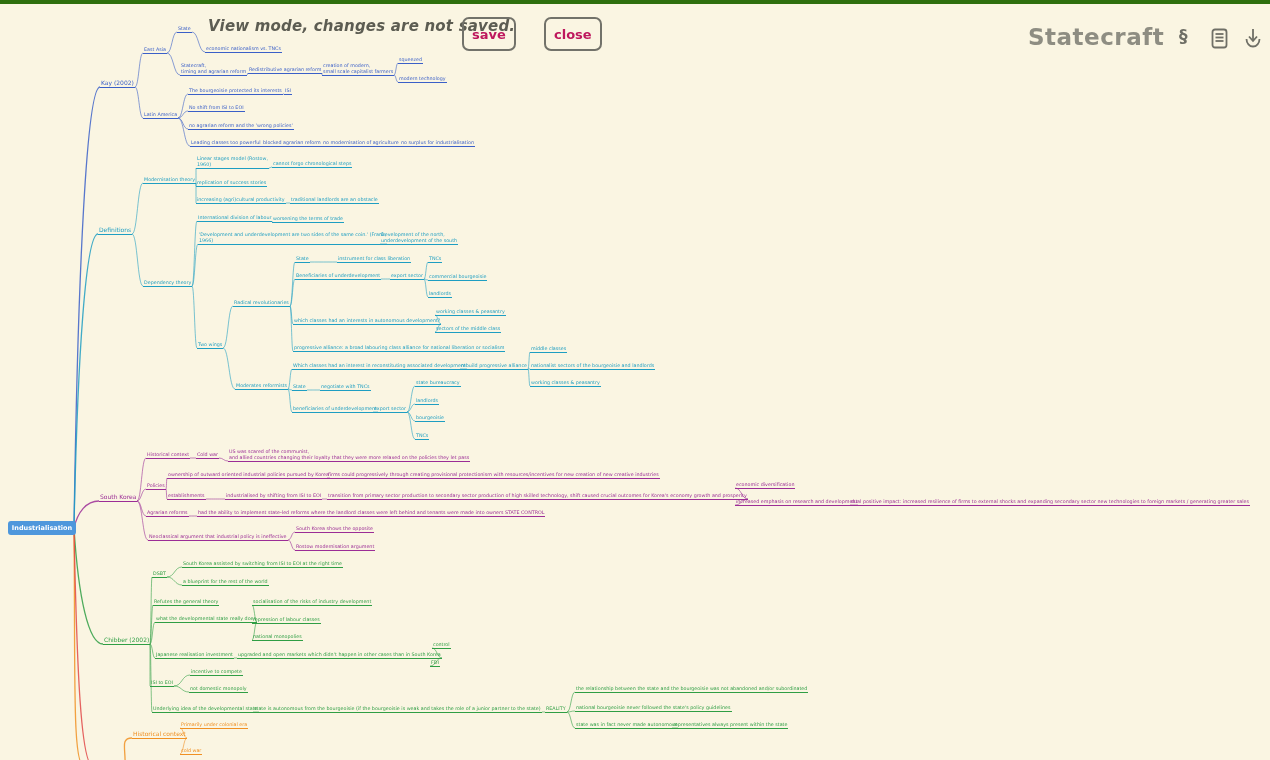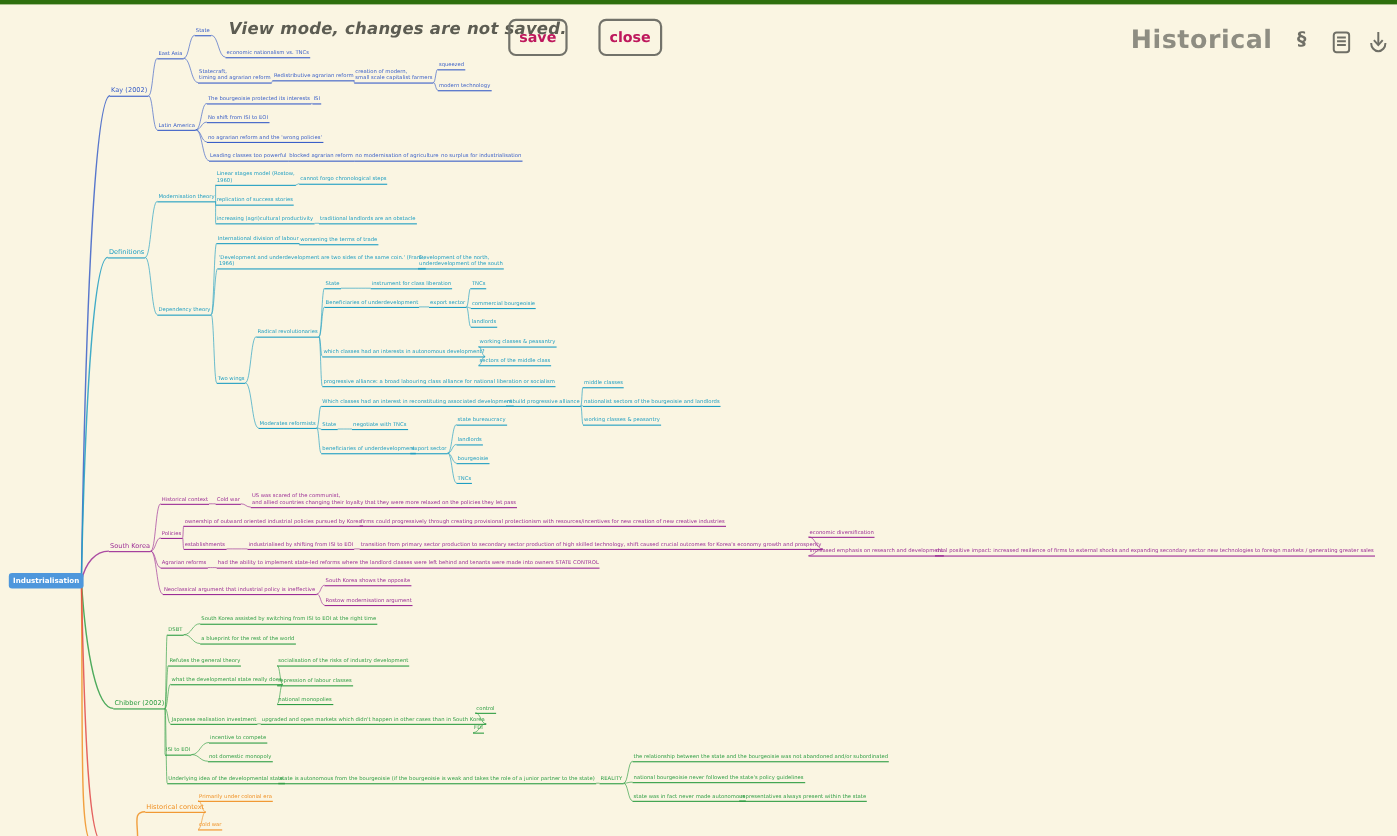--- a/index.html
+++ b/index.html
@@ -266,21 +266,21 @@
     <div class="map-label" style="left: 575px; top: 722px; color: rgb(47, 158, 68); border-bottom-color: rgb(47, 158, 68);">state was in fact never made autonomous</div>
     <div class="map-label" style="left: 672px; top: 722px; color: rgb(47, 158, 68); border-bottom-color: rgb(47, 158, 68);">representatives always present within the state</div>
     <div class="map-label branch-root" style="left: 132px; top: 731px; color: rgb(240, 144, 34); border-bottom-color: rgb(240, 144, 34);">Historical context</div>
     <div class="map-label" style="left: 180px; top: 722px; color: rgb(240, 144, 34); border-bottom-color: rgb(240, 144, 34);">Primarily under colonial era</div>
     <div class="map-label" style="left: 180px; top: 748px; color: rgb(240, 144, 34); border-bottom-color: rgb(240, 144, 34);">cold war</div>
   </div>
 
 <div id="status-text">View mode, changes are not saved.</div>
 <button id="save-btn" class="hdr-btn">save</button>
 <button id="close-btn" class="hdr-btn">close</button>
-<div id="brand">Historical</div>
+<div id="brand">Statecraft</div>
 
 <span id="icon-info" class="hdr-icon">§</span>
 <span id="icon-notes" class="hdr-icon">
   <svg width="19" height="21" viewBox="0 0 19 21" fill="none" stroke="#6f6f66" stroke-width="1.8">
     <rect x="2.5" y="1.5" width="14" height="18" rx="2.5"></rect>
     <line x1="5.5" y1="6" x2="13.5" y2="6"></line>
     <line x1="5.5" y1="9.5" x2="13.5" y2="9.5"></line>
     <line x1="5.5" y1="13" x2="13.5" y2="13"></line>
   </svg>
 </span>

